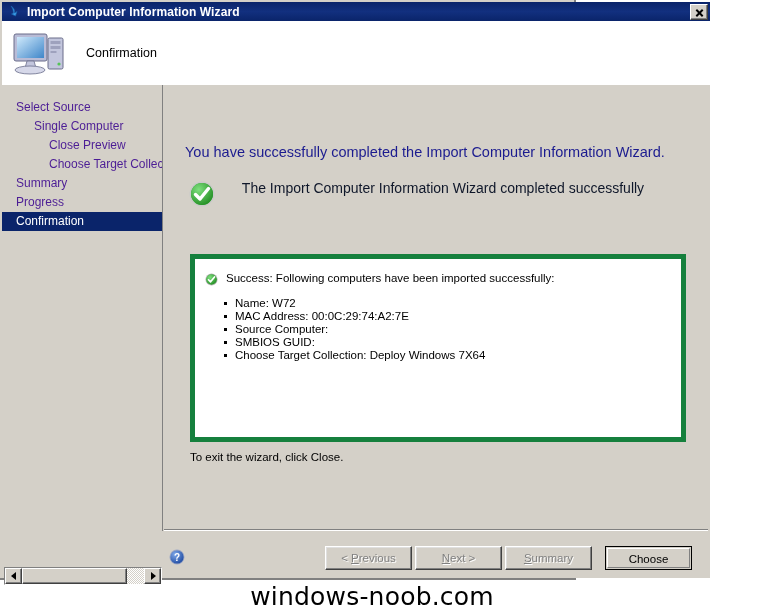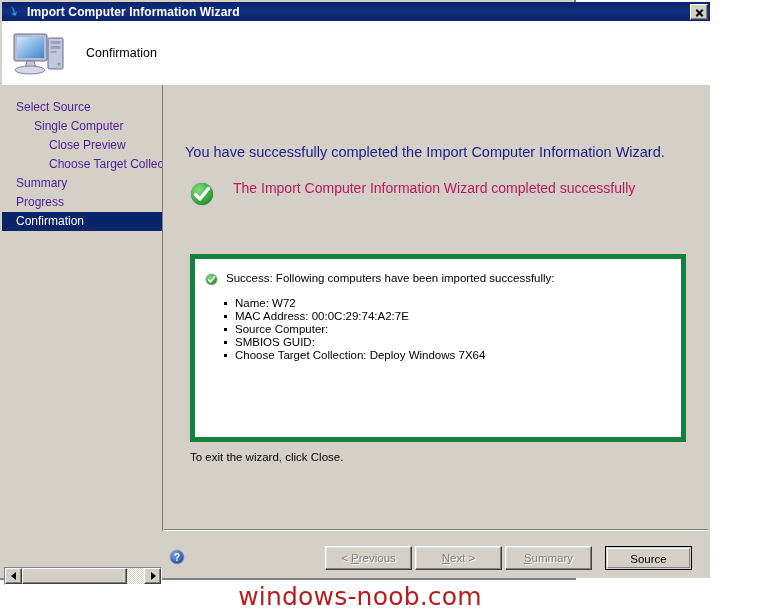--- a/index.html
+++ b/index.html
@@ -160,23 +160,24 @@
   }
   .success-icon-lg {
     width: 28px; height: 28px;
     flex: 0 0 28px;
     position: relative;
     margin-top: 2px;
   }
   #result-text {
     margin-left: 17px;
     font-size: 14px;
-    color: #be185d;
+    color: #0f172a;
     line-height: 21px;
     width: 420px;
+    text-align: center;
   }
   #details-label {
     position: absolute;
     left: 26px; top: 232px;
     font-size: 11.5px;
     color: #000000;
   }
   #details-label u { text-decoration: underline; }
 
   #details-box {
@@ -358,25 +359,25 @@
     border-left: 1px solid #ffffff;
     border-right: 1px solid #404040;
     border-bottom: 1px solid #404040;
     box-shadow: inset -1px -1px 0 #808080;
     box-sizing: border-box;
   }
 
   
   #watermark {
     position: absolute;
-    left: 4px; top: 582px;
+    left: 16px; top: 582px;
     width: 712px;
     text-align: center;
     font-size: 25px;
-    color: #b91c1c;
+    color: #000000;
     font-family: "DejaVu Sans", sans-serif;
     letter-spacing: 0.2px;
   }
 </style>
 </head>
 <body>
 
 <div id="wizard-window">
 
   <div id="title-bar">
@@ -491,21 +492,21 @@
       </svg>
     </span>
 
     <div class="wiz-button disabled" id="btn-previous"><span>&lt; </span><u>P</u><span>revious</span></div>
 
     <div class="wiz-button disabled" id="btn-next"><u>N</u><span>ext &gt;</span></div>
 
     <div class="wiz-button disabled" id="btn-summary"><u>S</u><span>ummary</span></div>
 
     <div class="wiz-button" id="btn-close">
-        <div class="inner">Source</div>
+        <div class="inner">Choose</div>
       </div>
   </div>
 
   <div id="h-scrollbar">
     <div class="sb-arrow left"></div>
     <div id="sb-track">
       <div id="sb-thumb"></div>
     </div>
     <div class="sb-arrow right"></div>
   </div>

